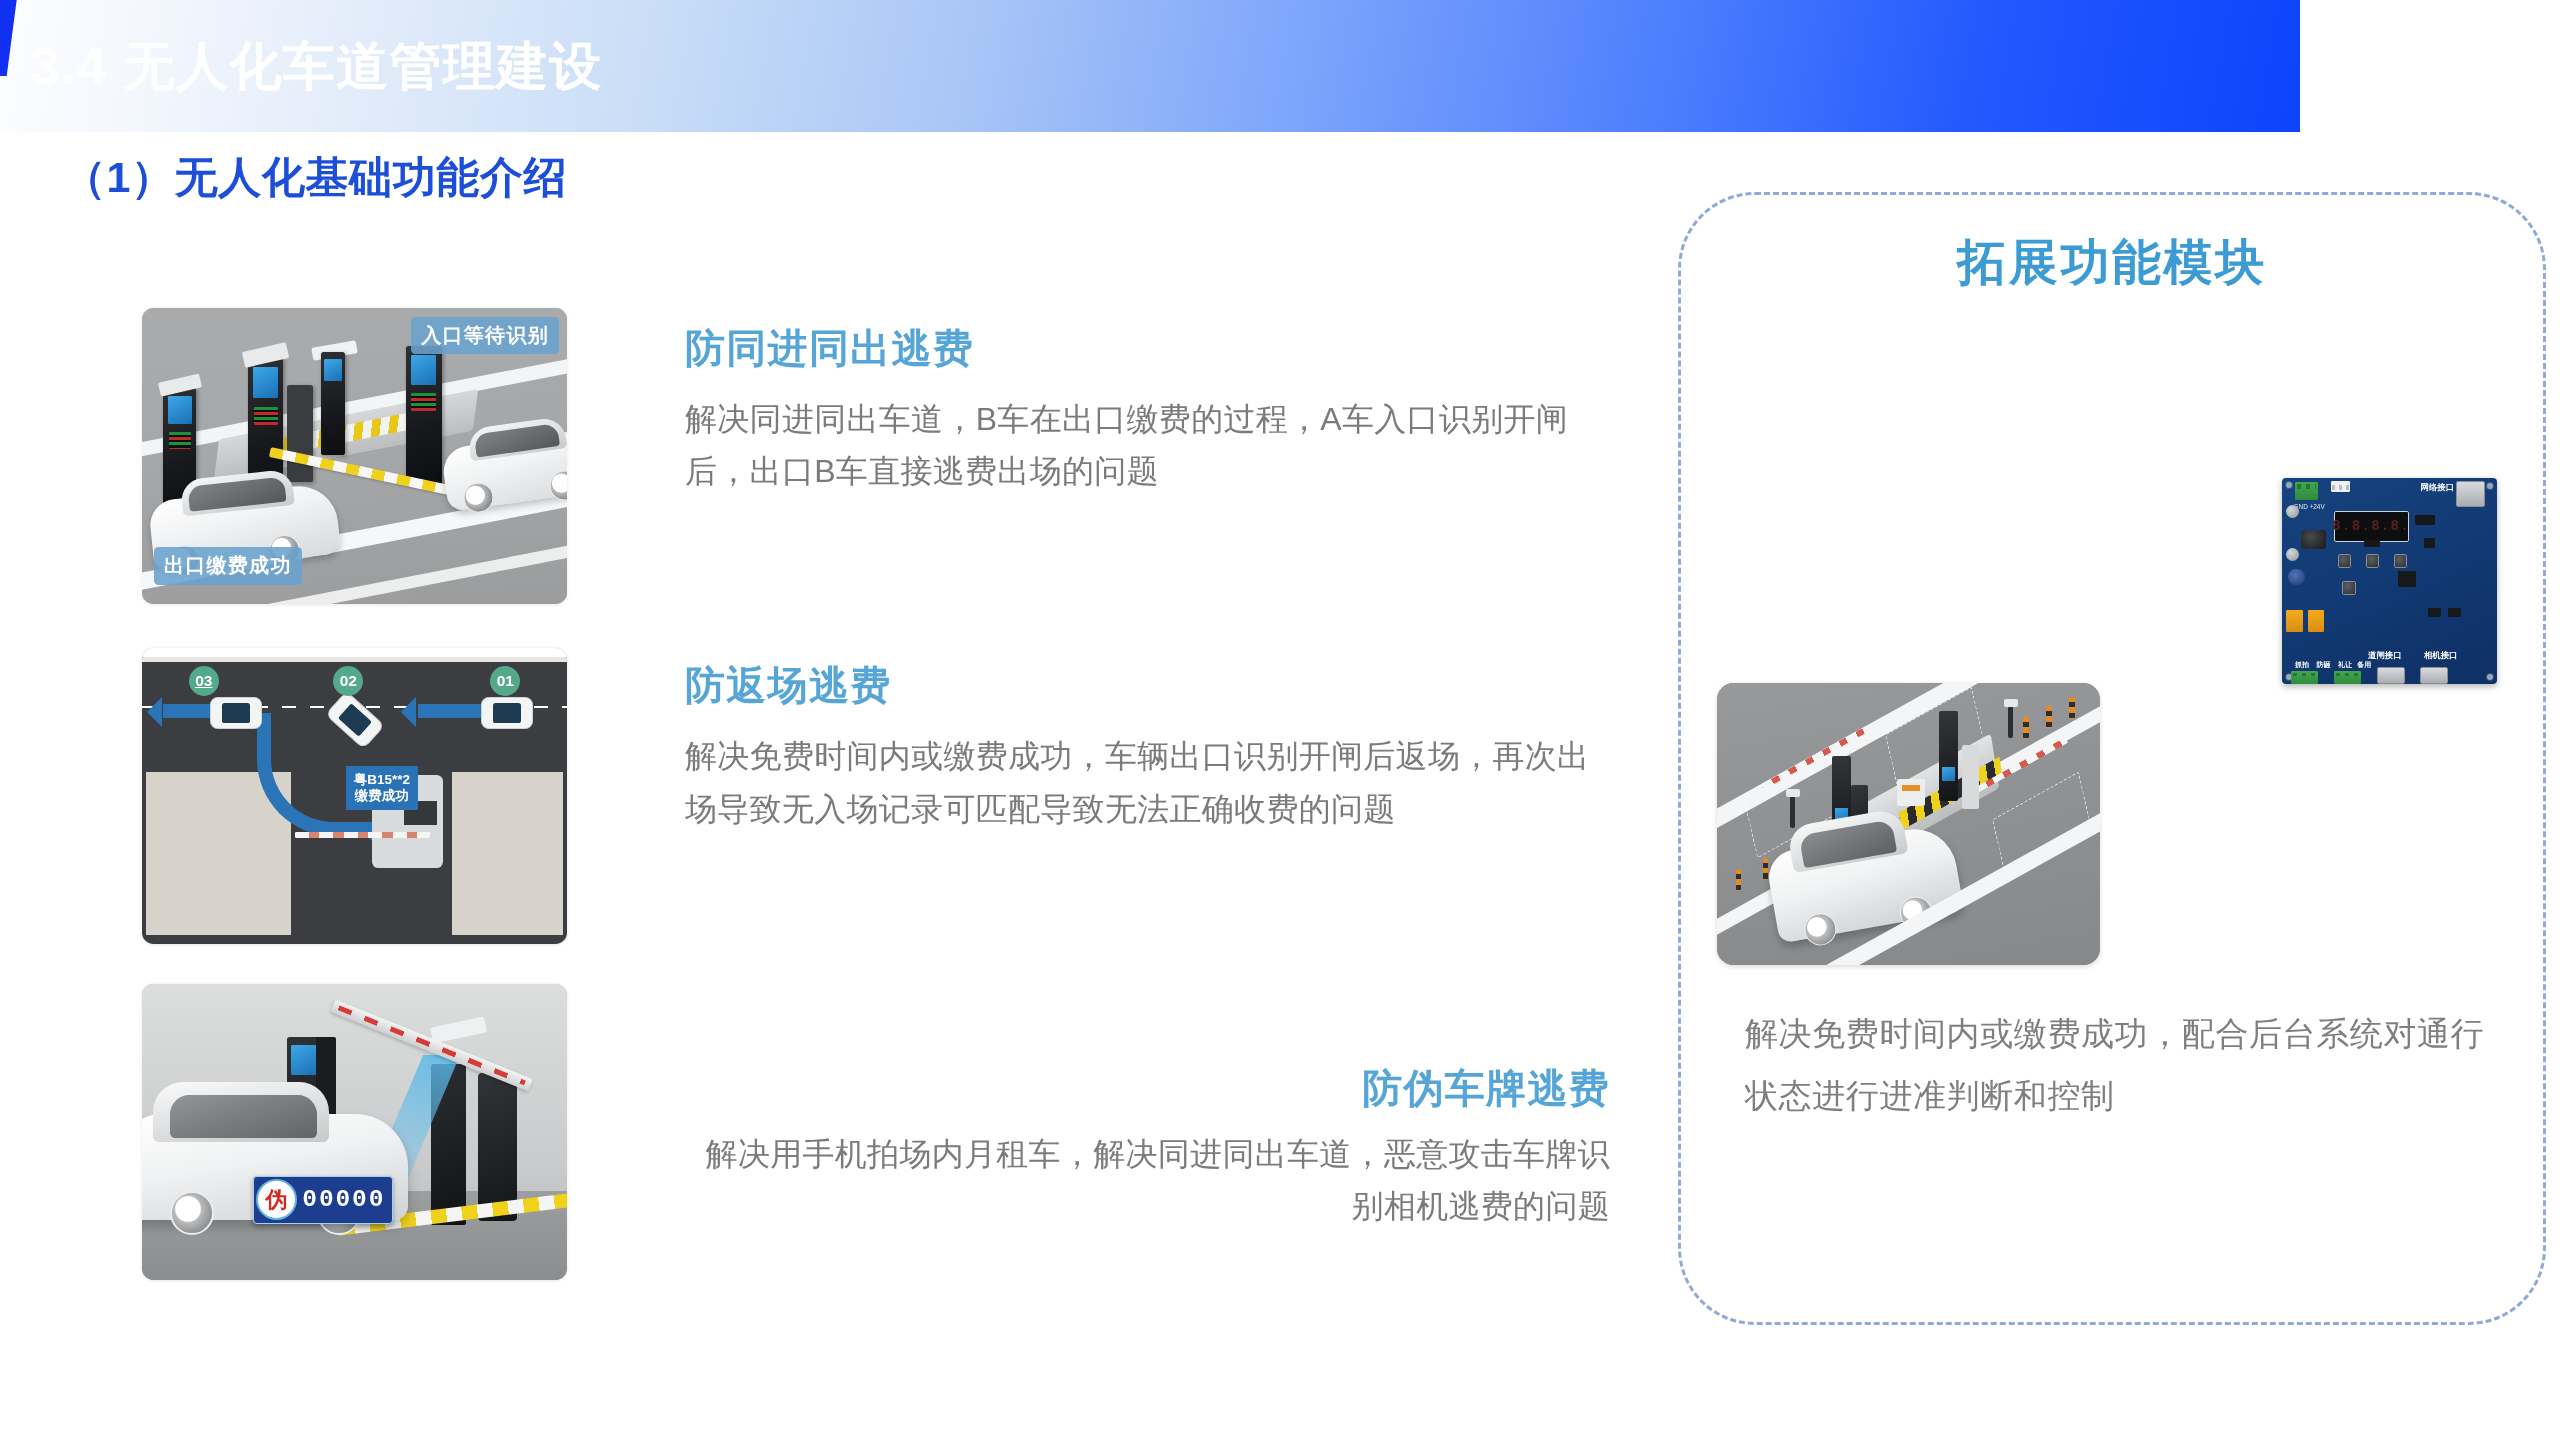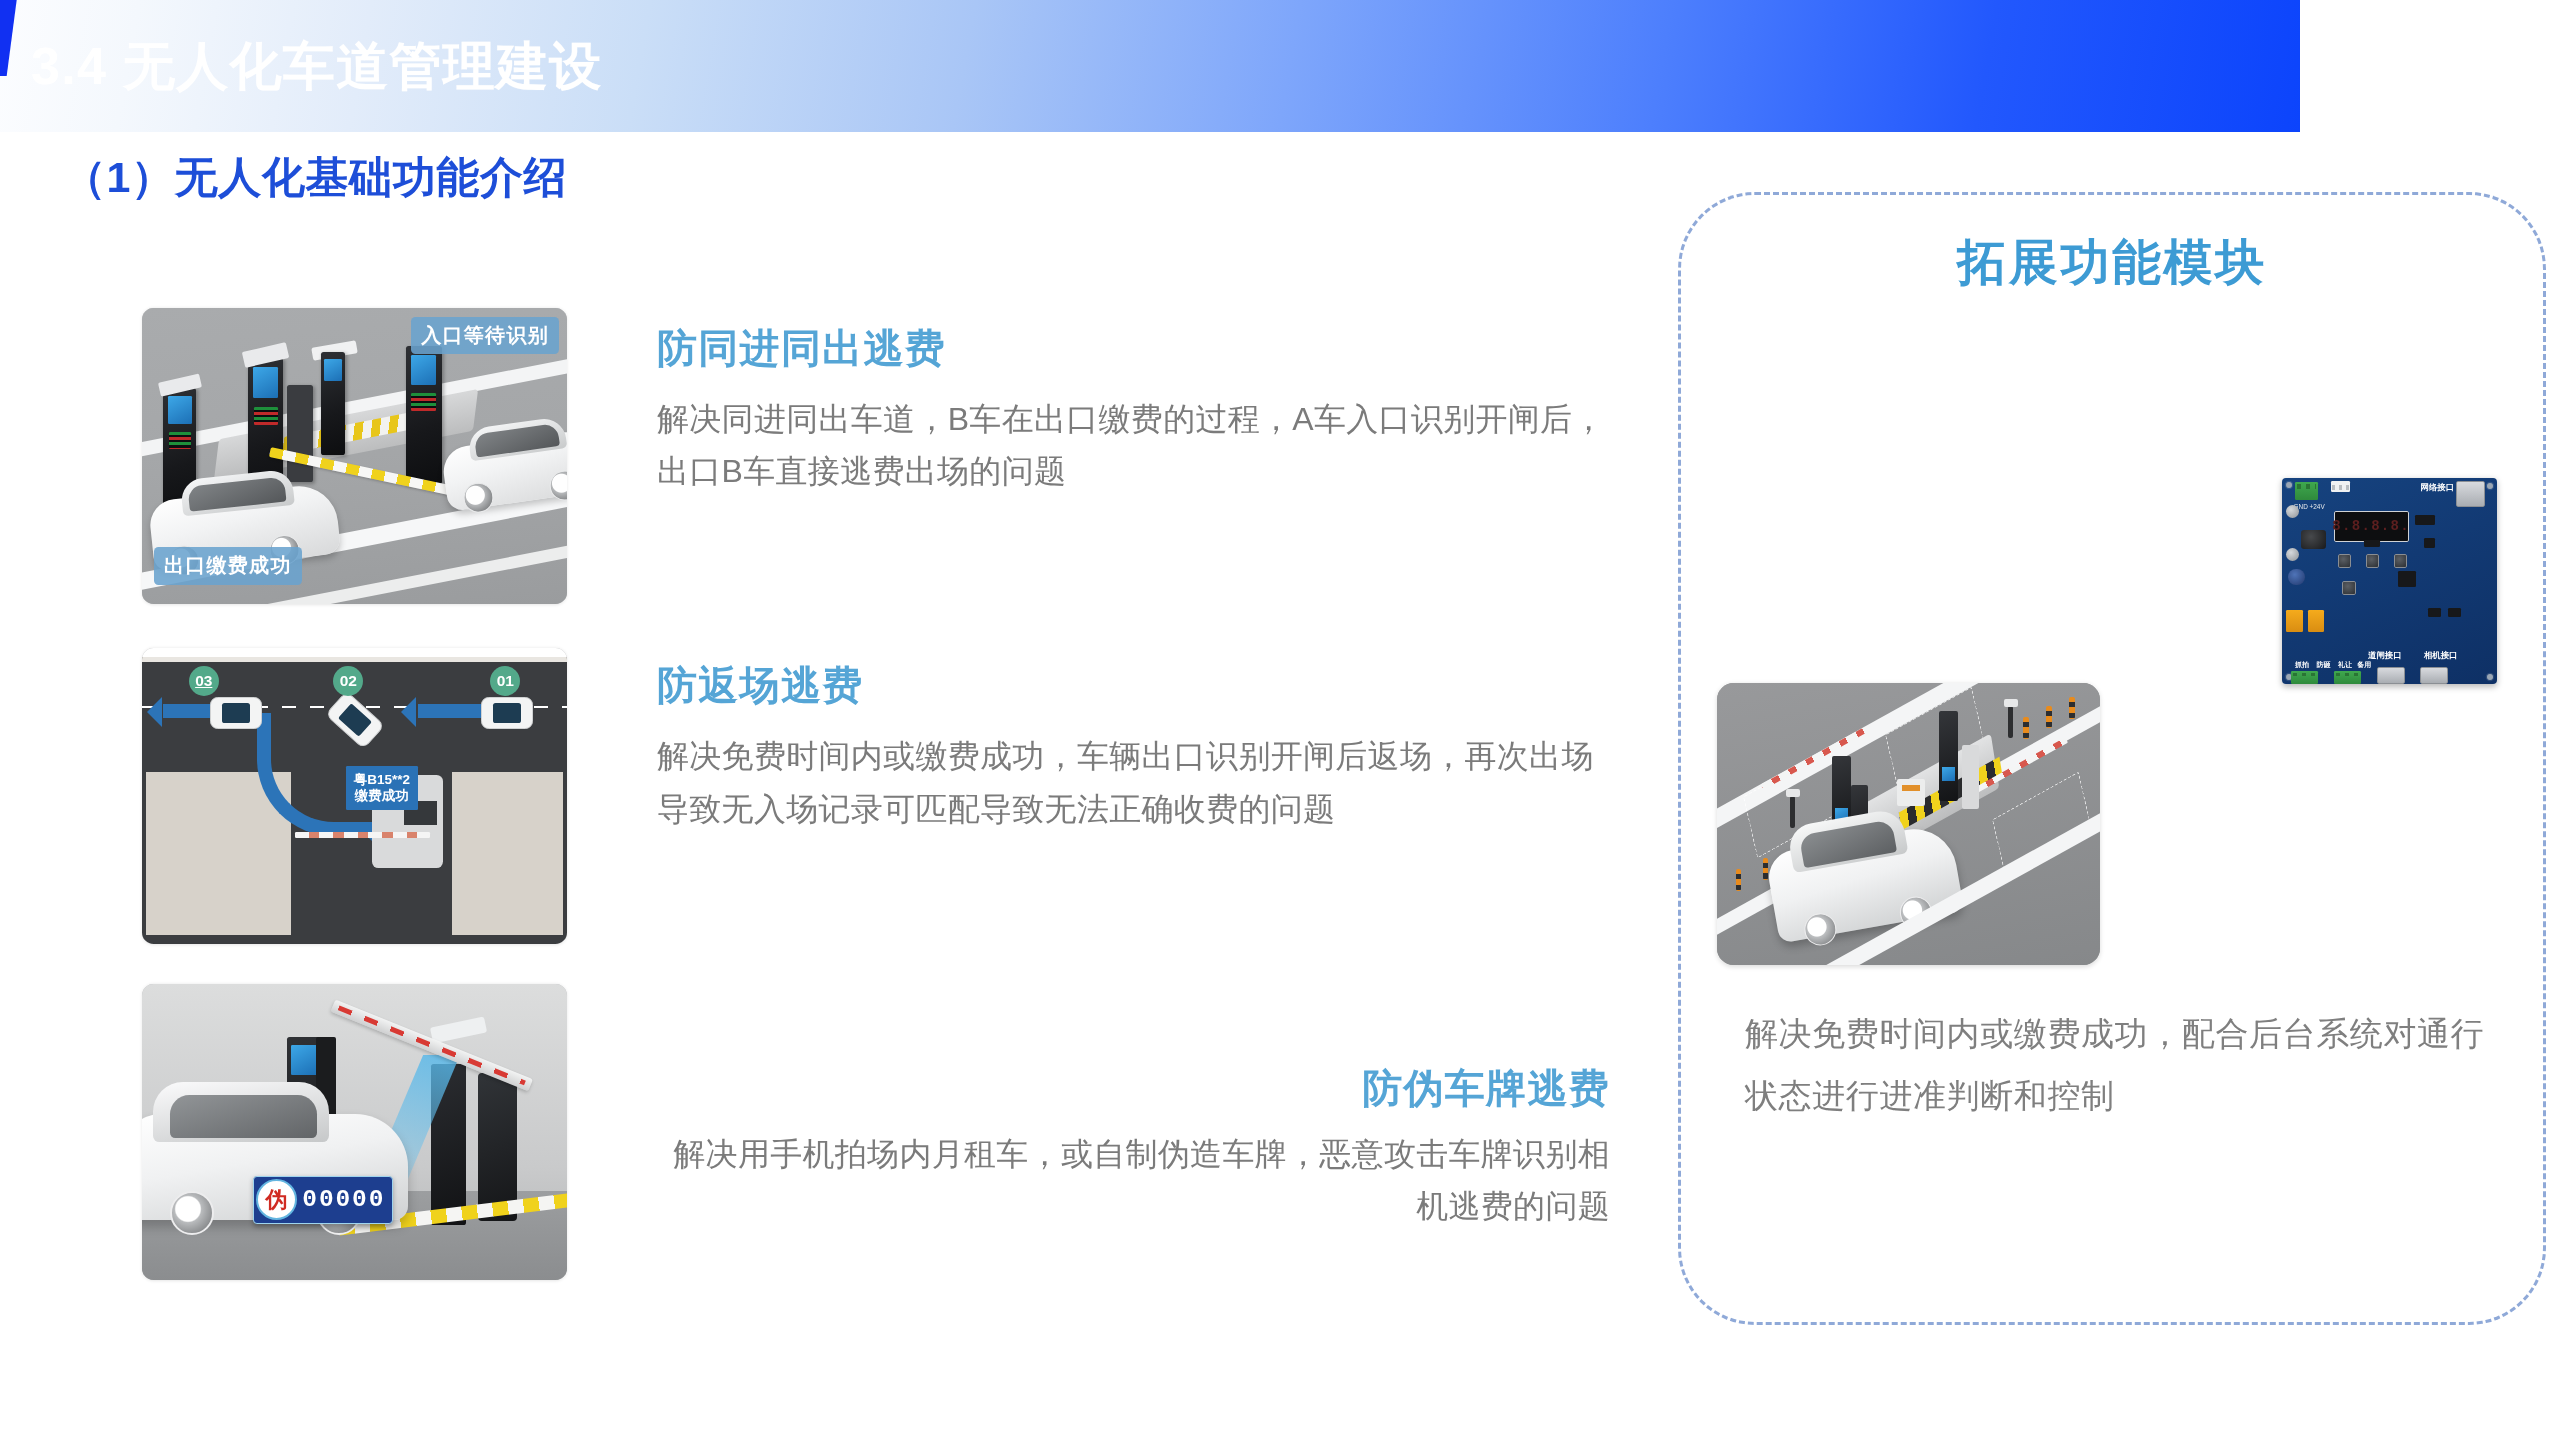--- a/index.html
+++ b/index.html
@@ -87,21 +87,21 @@
     flex: 0 0 auto;
     width: 425px;
     height: 296px;
     border-radius: 11.6px;
     overflow: hidden;
     background: #b9bbbd;
     box-shadow: 0 0.6px 3.2px rgba(0,0,0,0.10);
   }
   .feature-text {
     flex: 1 1 auto;
-    padding-left: 90px;
+    padding-left: 118px;
     padding-top: 6.4px;
   }
   .feature-title {
     font-size: 40px;
     font-weight: bold;
     color: #55a5d6;
     letter-spacing: 1.3px;
     line-height: 1.15;
     white-space: nowrap;
     margin-bottom: 22px;
@@ -886,21 +886,21 @@
         <div class="wheel w1"></div>
           <div class="wheel w2"></div>
       </div>
       <div class="t3-plate">
         <div class="t3-fake">伪</div>
         <div class="t3-num">00000</div>
       </div>
     </div>
     <div class="feature-text">
       <div class="feature-title">防伪车牌逃费</div>
-      <div class="feature-desc">解决用手机拍场内月租车，或自制伪造车牌，恶意攻击车牌识别相机逃费的问题</div>
+      <div class="feature-desc">解决用手机拍场内月租车，解决同进同出车道，恶意攻击车牌识别相机逃费的问题</div>
     </div>
   </div>
 
 </div>
 
 <div class="ext-panel">
 
   <div class="ext-title">拓展功能模块</div>
 
   <div class="pcb">

